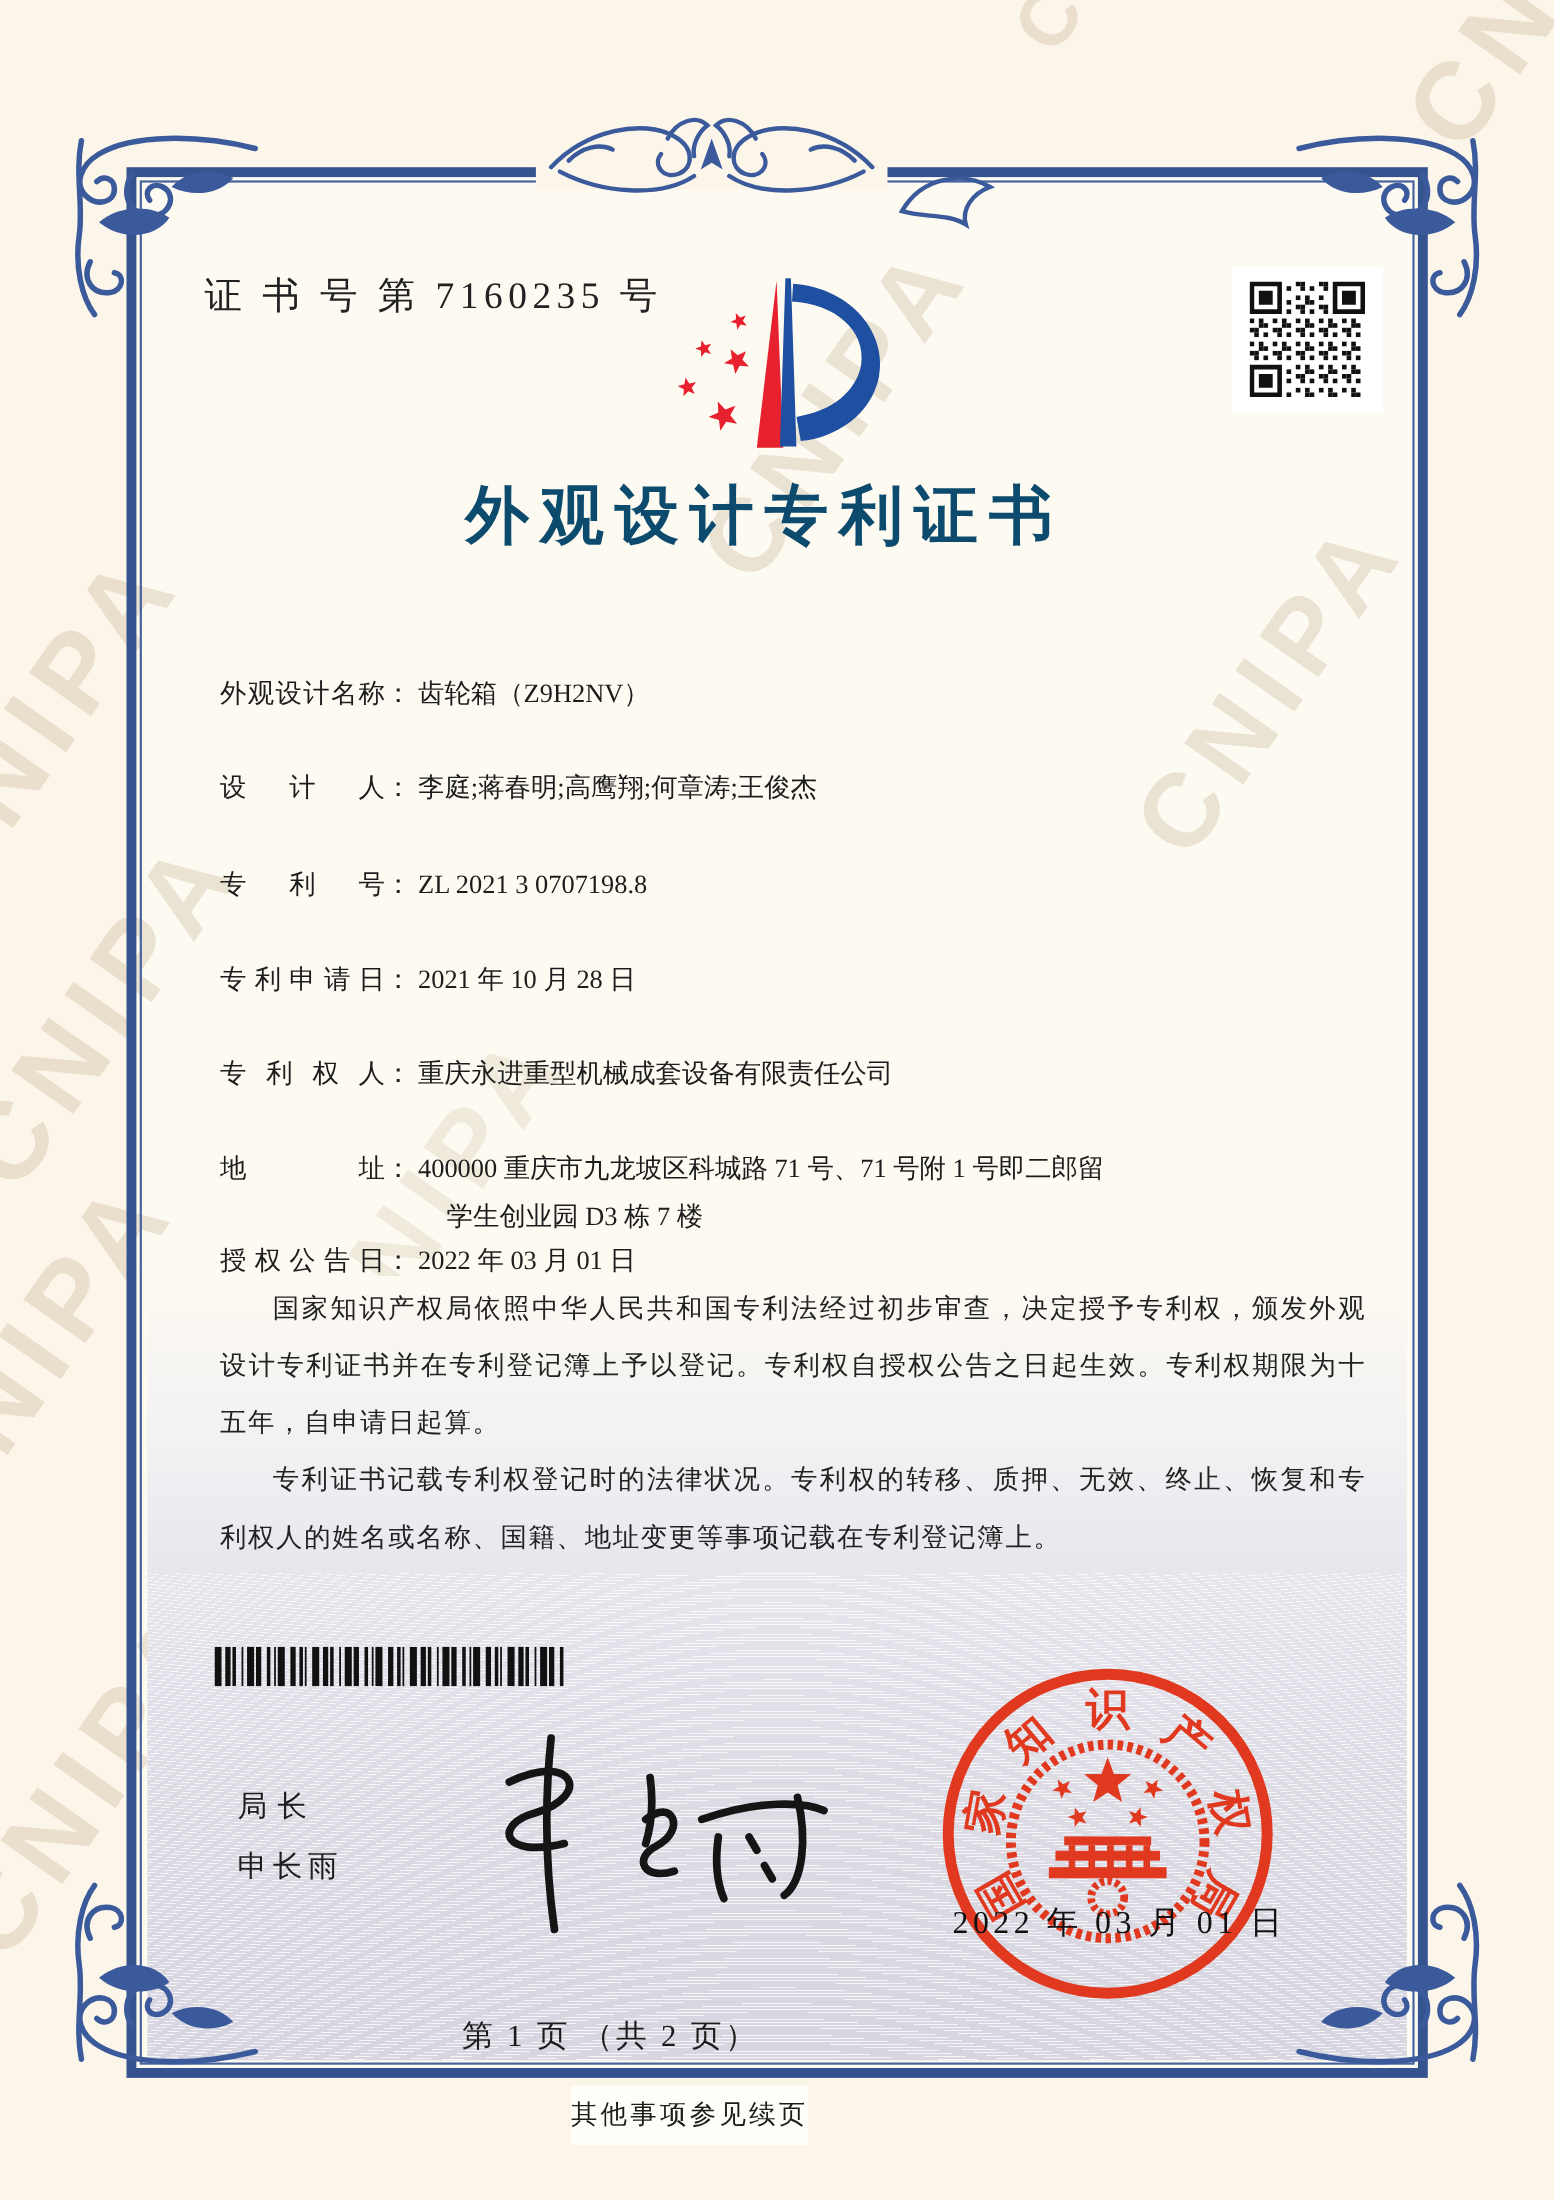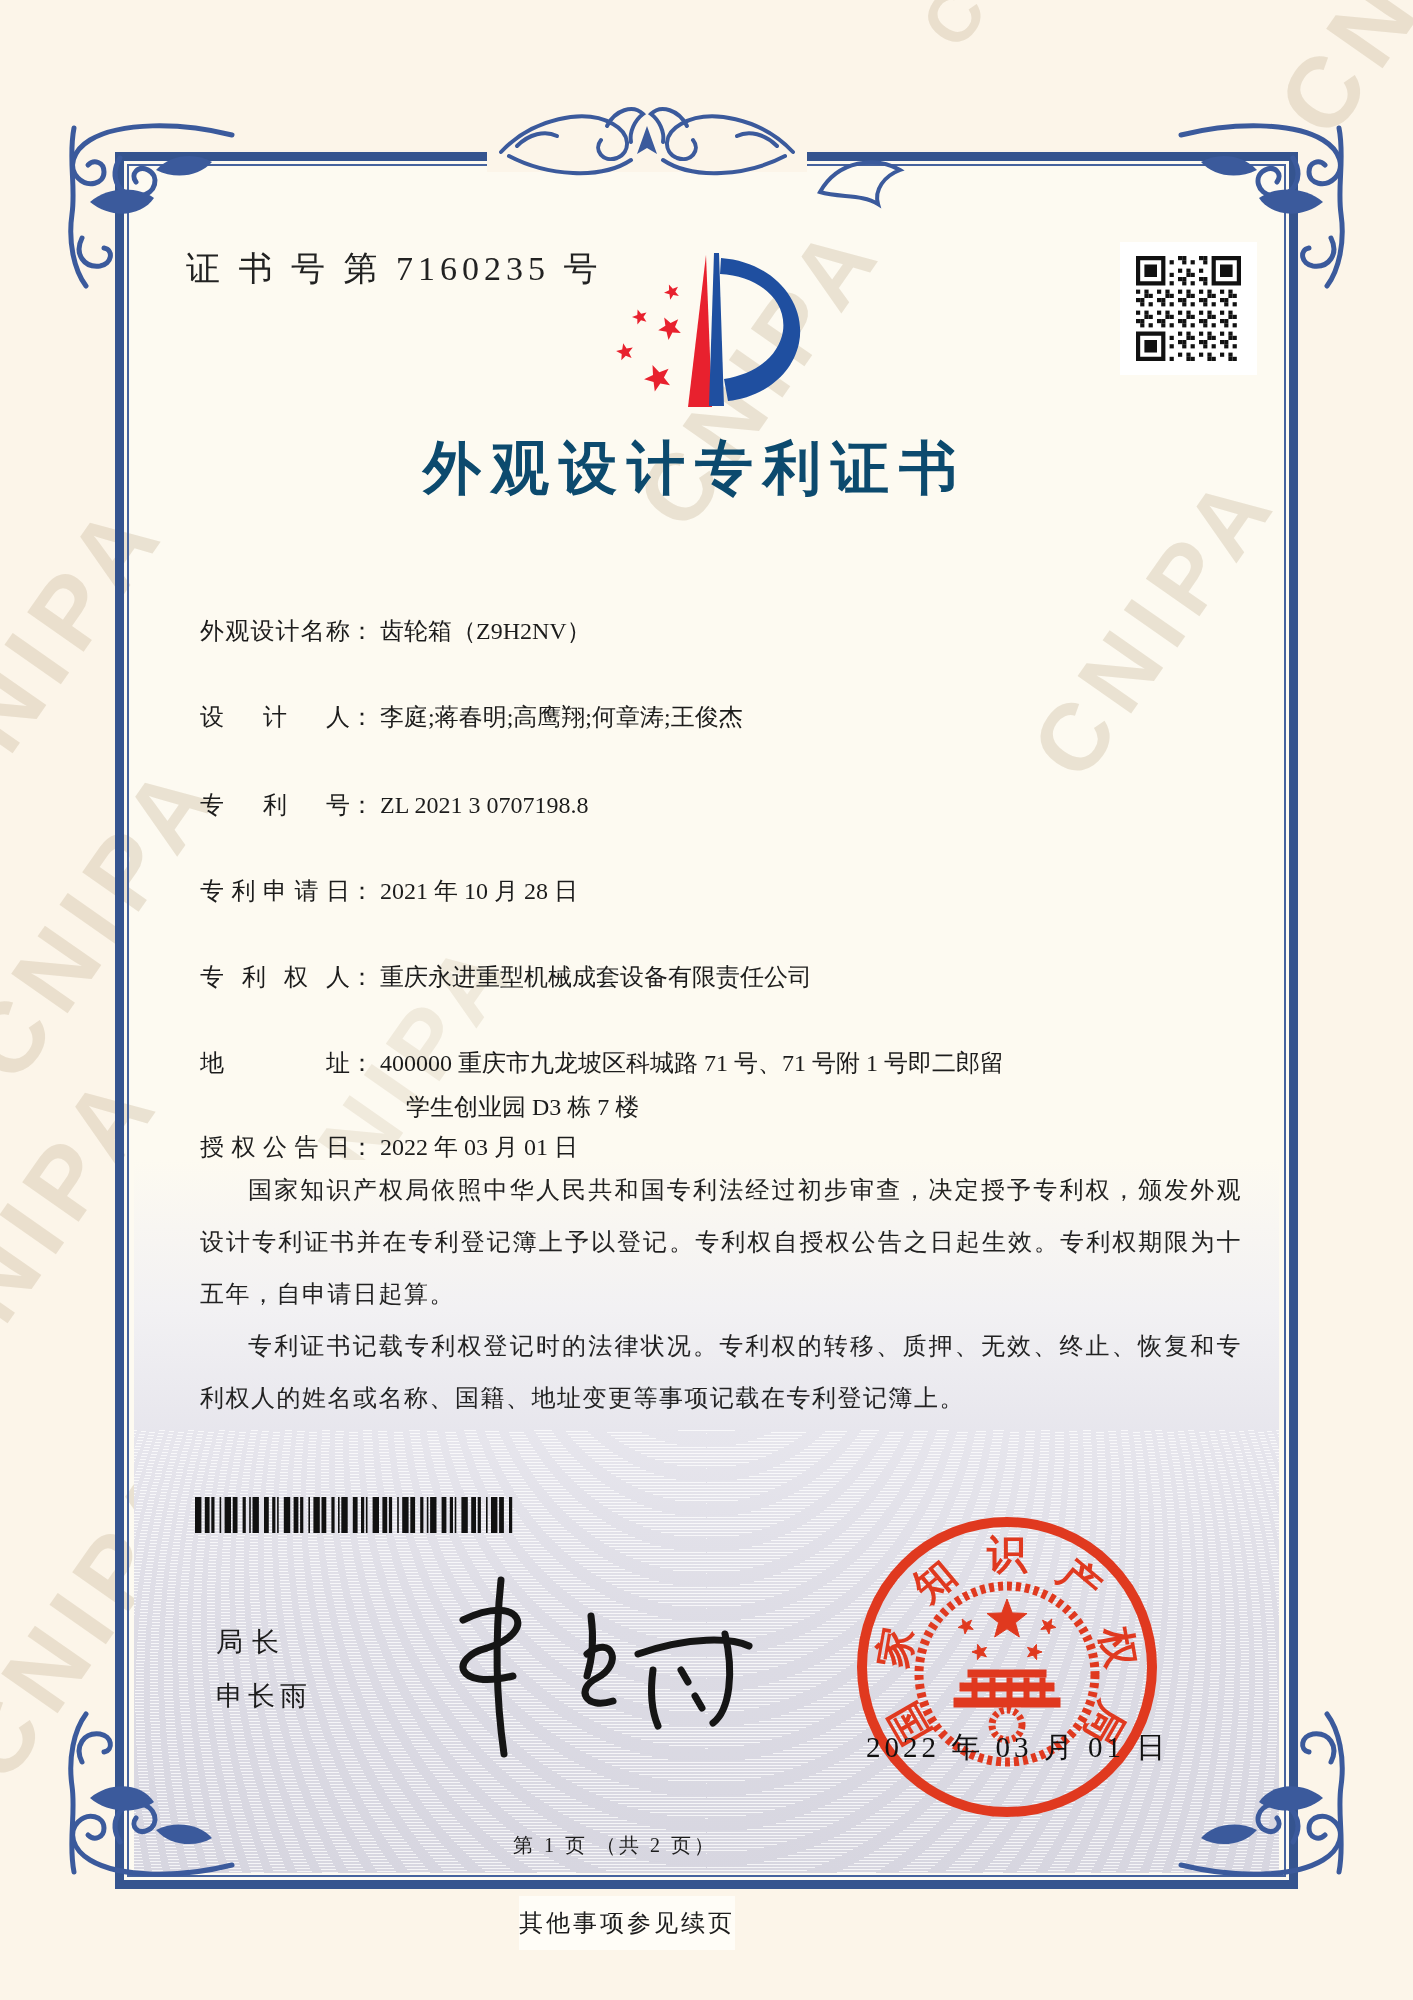--- a/index.html
+++ b/index.html
@@ -31,22 +31,22 @@
   .frow{position:absolute;left:200px;font-size:24px;line-height:34px;z-index:5;white-space:nowrap;}
   .flabel{display:inline-block;width:150px;text-align:justify;text-align-last:justify;}
   .fcolon{display:inline-block;margin-right:6px;}
   .para{position:absolute;left:200px;width:1042px;font-size:24px;line-height:52px;
         text-align:justify;text-indent:2em;letter-spacing:1.5px;z-index:5;color:#222;font-family:Liberation Mono, monospace;}
   .sig-role{position:absolute;left:216px;top:1624px;font-size:27px;letter-spacing:9px;z-index:5;
         font-family:"Liberation Sans","DejaVu Sans",sans-serif;}
   .sig-name{position:absolute;left:216px;top:1678px;font-size:27px;letter-spacing:5px;z-index:5;
         font-family:"Liberation Sans","DejaVu Sans",sans-serif;}
   .seal-date{position:absolute;left:866px;top:1728px;font-size:29px;letter-spacing:4px;color:#111;z-index:7;}
-  .page-info{position:absolute;left:420px;top:1832px;width:390px;text-align:center;
-        font-size:20px;letter-spacing:3px;z-index:5;font-family:Liberation Serif, serif;}
+  .page-info{position:absolute;left:420px;top:1832px;width:390px;
+        font-size:28px;letter-spacing:3px;z-index:5;font-family:Liberation Serif, serif;}
   .cont-note{position:absolute;left:519px;top:1896px;width:216px;height:54px;background:#fffdf7;
         text-align:center;line-height:54px;font-size:24px;letter-spacing:3px;z-index:5;}
   svg{display:block;}
 </style>
 </head>
 <body>
 
 <div class="page">
 
   <div class="frame-bg"></div>

